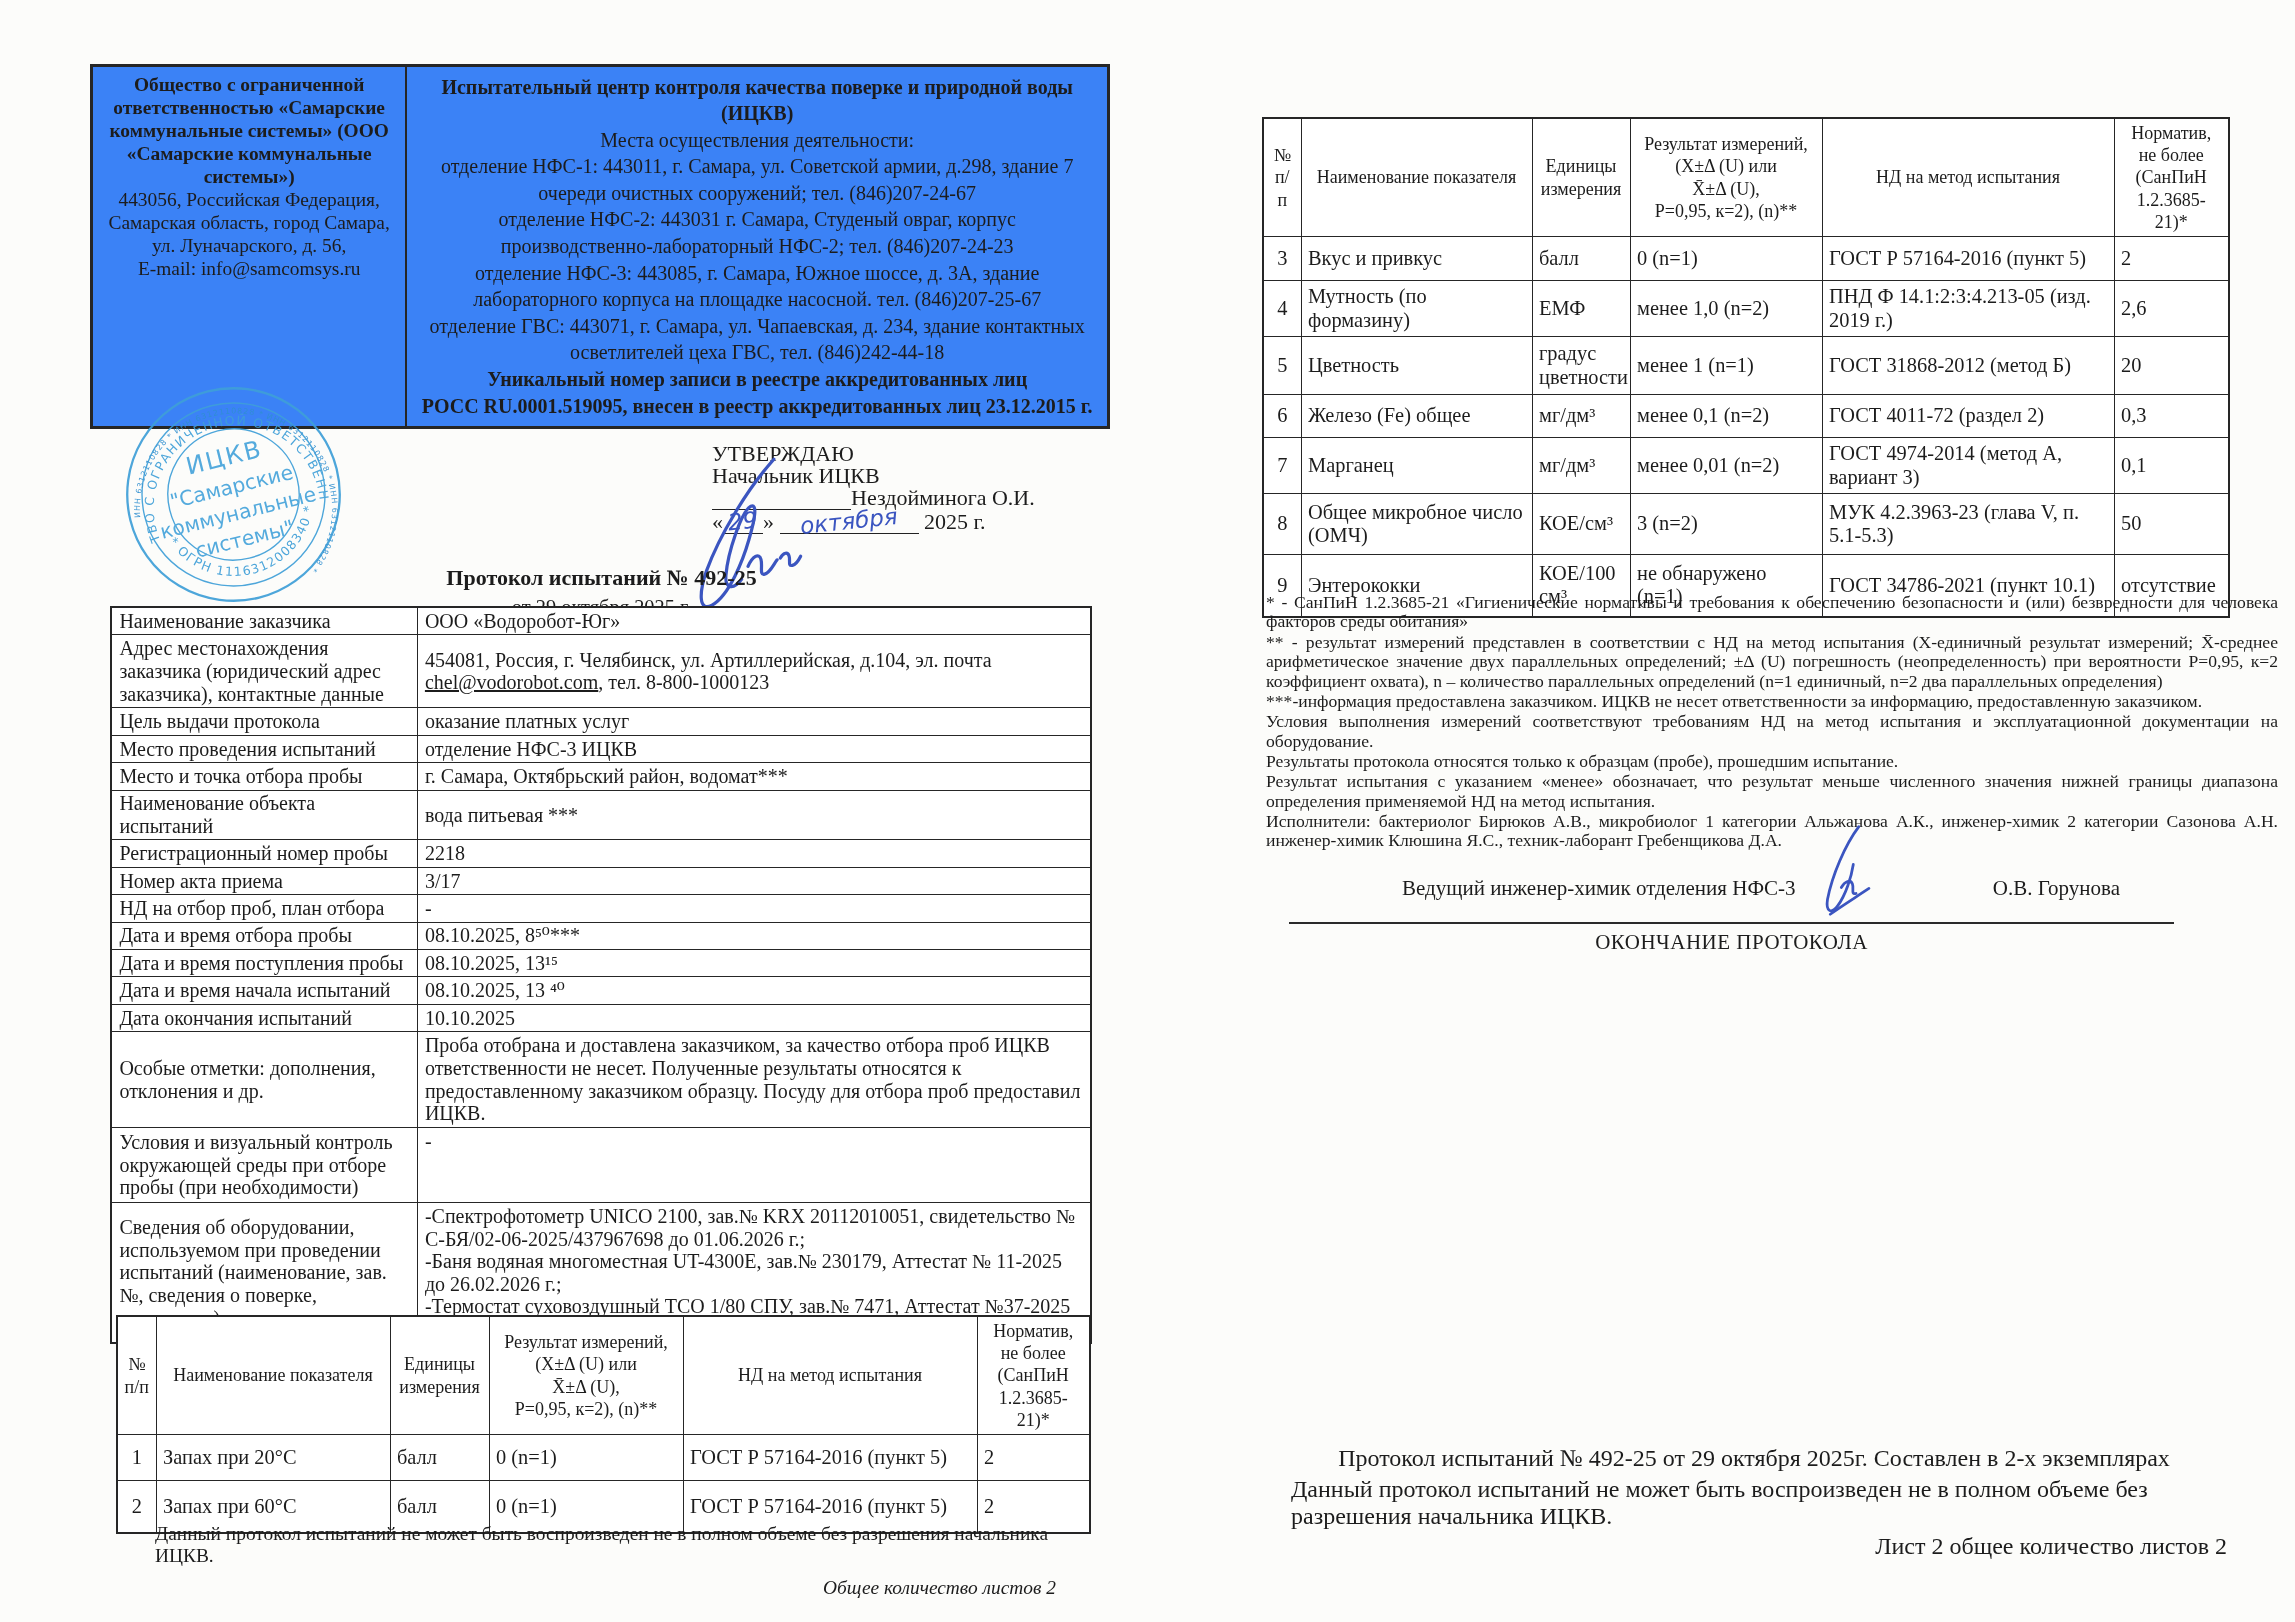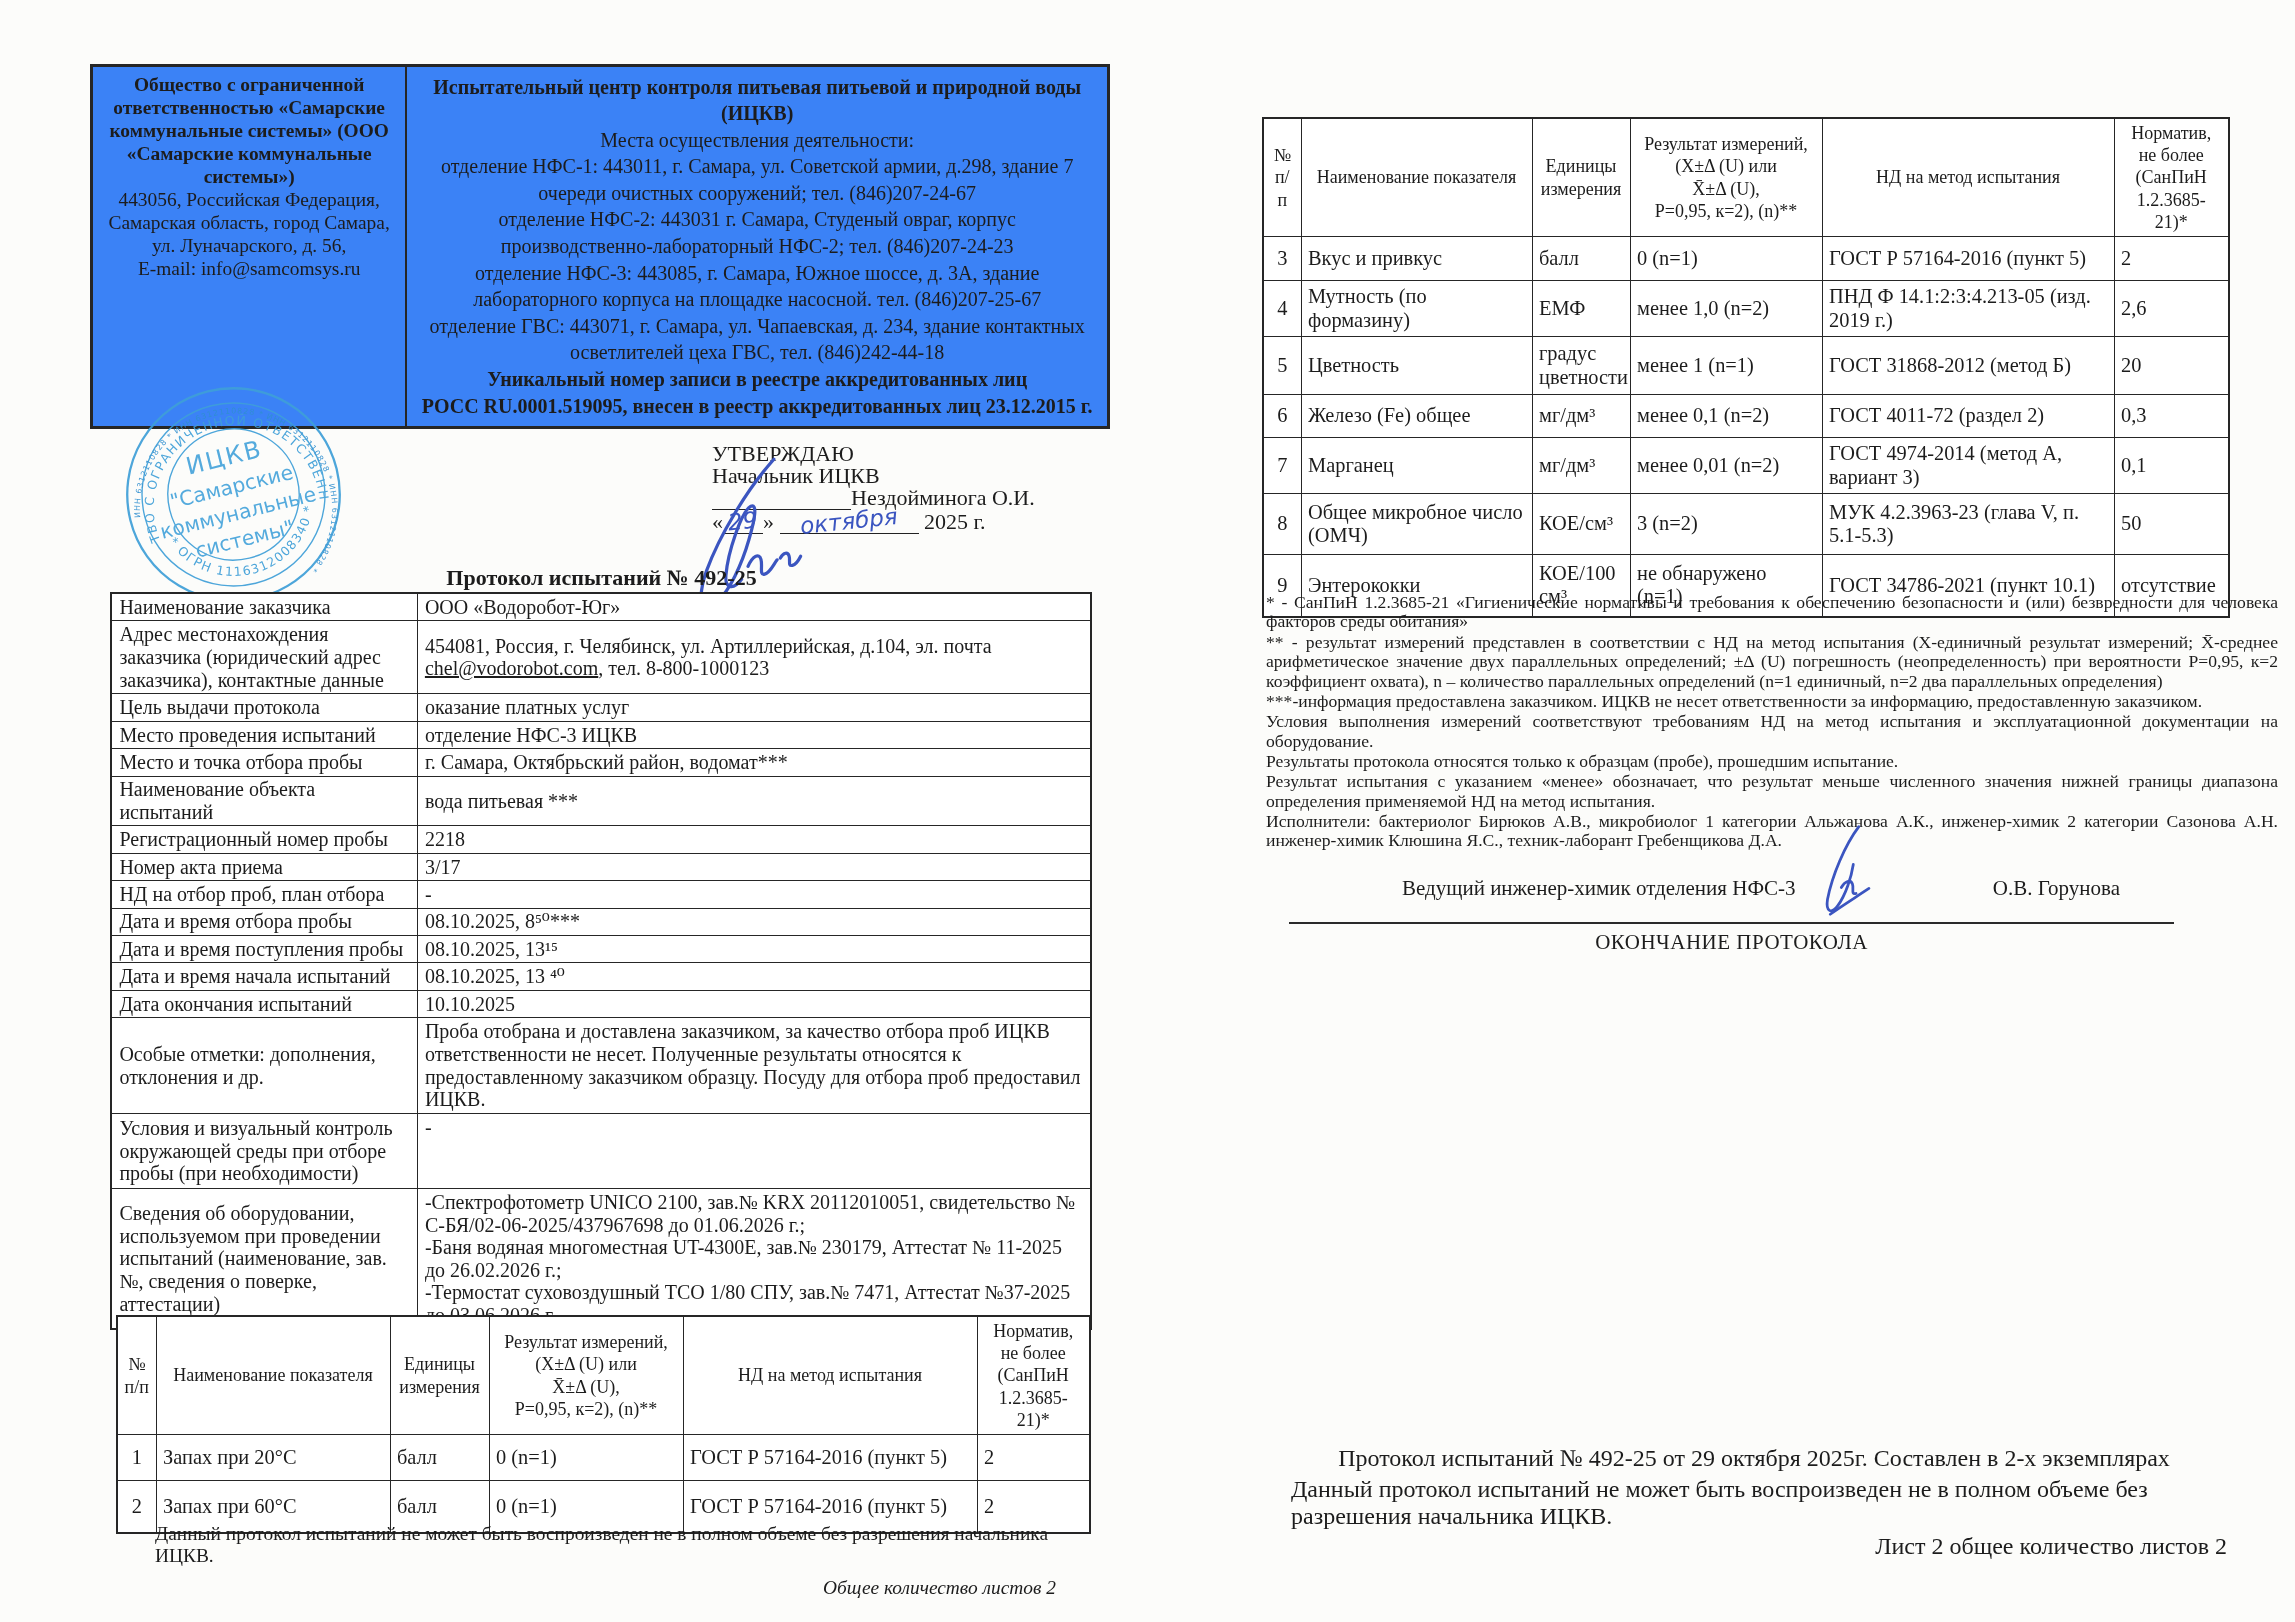--- a/index.html
+++ b/index.html
@@ -44,21 +44,21 @@
   }
   .sig-svg{pointer-events:none;}
 
   
   .title-block{left:110px;top:565px;width:983px;text-align:center;}
   .title-line1{font-size:22px;font-weight:bold;margin:0;}
   .title-line2{font-size:20.4px;margin:4.6px 0 0 0;}
 
   
   table{border-collapse:collapse;background:#fff;}
-  .details{left:110px;top:592px;width:912px;font-size:20px;line-height:1.13;}
+  .details{left:110px;top:606px;width:912px;font-size:20px;line-height:1.13;}
   .details table{width:982px;border:2.8px solid #262626;table-layout:fixed;}
   .details td{border:1.9px solid #262626;padding:1.9px 7.4px;vertical-align:middle;}
 
   
   .rtable table{border:2.8px solid #262626;table-layout:fixed;}
   .rtable td,.rtable th{border:1.9px solid #262626;padding:2.8px 6.5px;vertical-align:middle;font-weight:normal;}
   .rtable th{font-size:18px;line-height:1.24;text-align:center;}
   .rtable td{font-size:20.4px;line-height:1.15;}
   .td-c{text-align:center;}
   .results1{left:116px;top:1315px;width:974px;}
@@ -95,21 +95,21 @@
 
 <section class="page">
 
   <div class="abs org-table">
     <div class="org-cell-left">
       <div class="b">Общество с ограниченной ответственностью «Самарские коммунальные системы» (ООО «Самарские коммунальные системы»)</div>
       <div>443056, Российская Федерация, Самарская область, город Самара, ул. Луначарского, д. 56,</div>
       <div>E-mail: info@samcomsys.ru</div>
     </div>
     <div class="org-cell-right">
-      <div class="b">Испытательный центр контроля питьевая питьевой и природной воды (ИЦКВ)</div>
+      <div class="b">Испытательный центр контроля качества поверке и природной воды (ИЦКВ)</div>
       <div>Места осуществления деятельности:</div>
       <div>отделение НФС-1: 443011, г. Самара, ул. Советской армии, д.298, здание 7 очереди очистных сооружений; тел. (846)207-24-67</div>
       <div>отделение НФС-2: 443031 г. Самара, Студеный овраг, корпус производственно-лабораторный НФС-2; тел. (846)207-24-23</div>
       <div>отделение НФС-3: 443085, г. Самара, Южное шоссе, д. 3А, здание лабораторного корпуса на площадке насосной. тел. (846)207-25-67</div>
       <div>отделение ГВС: 443071, г. Самара, ул. Чапаевская, д. 234, здание контактных осветлителей цеха ГВС, тел.  (846)242-44-18</div>
       <div class="b">Уникальный номер записи в реестре аккредитованных лиц</div>
       <div class="b">РОСС RU.0001.519095,  внесен в реестр аккредитованных лиц 23.12.2015 г.</div>
     </div>
   </div>
 

